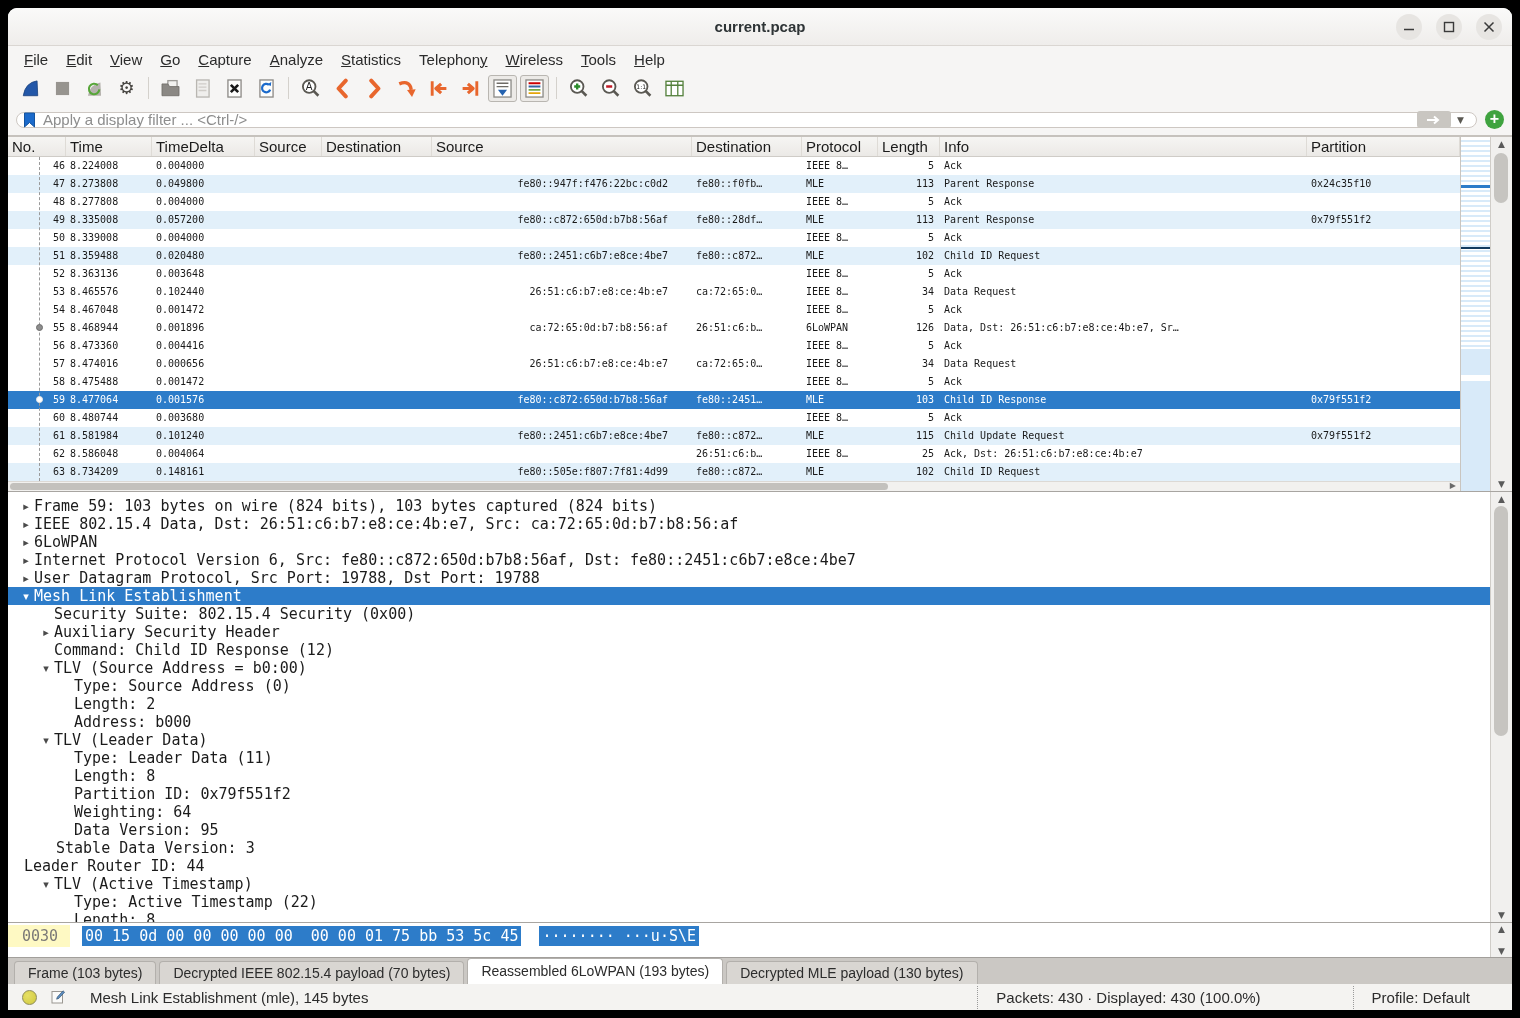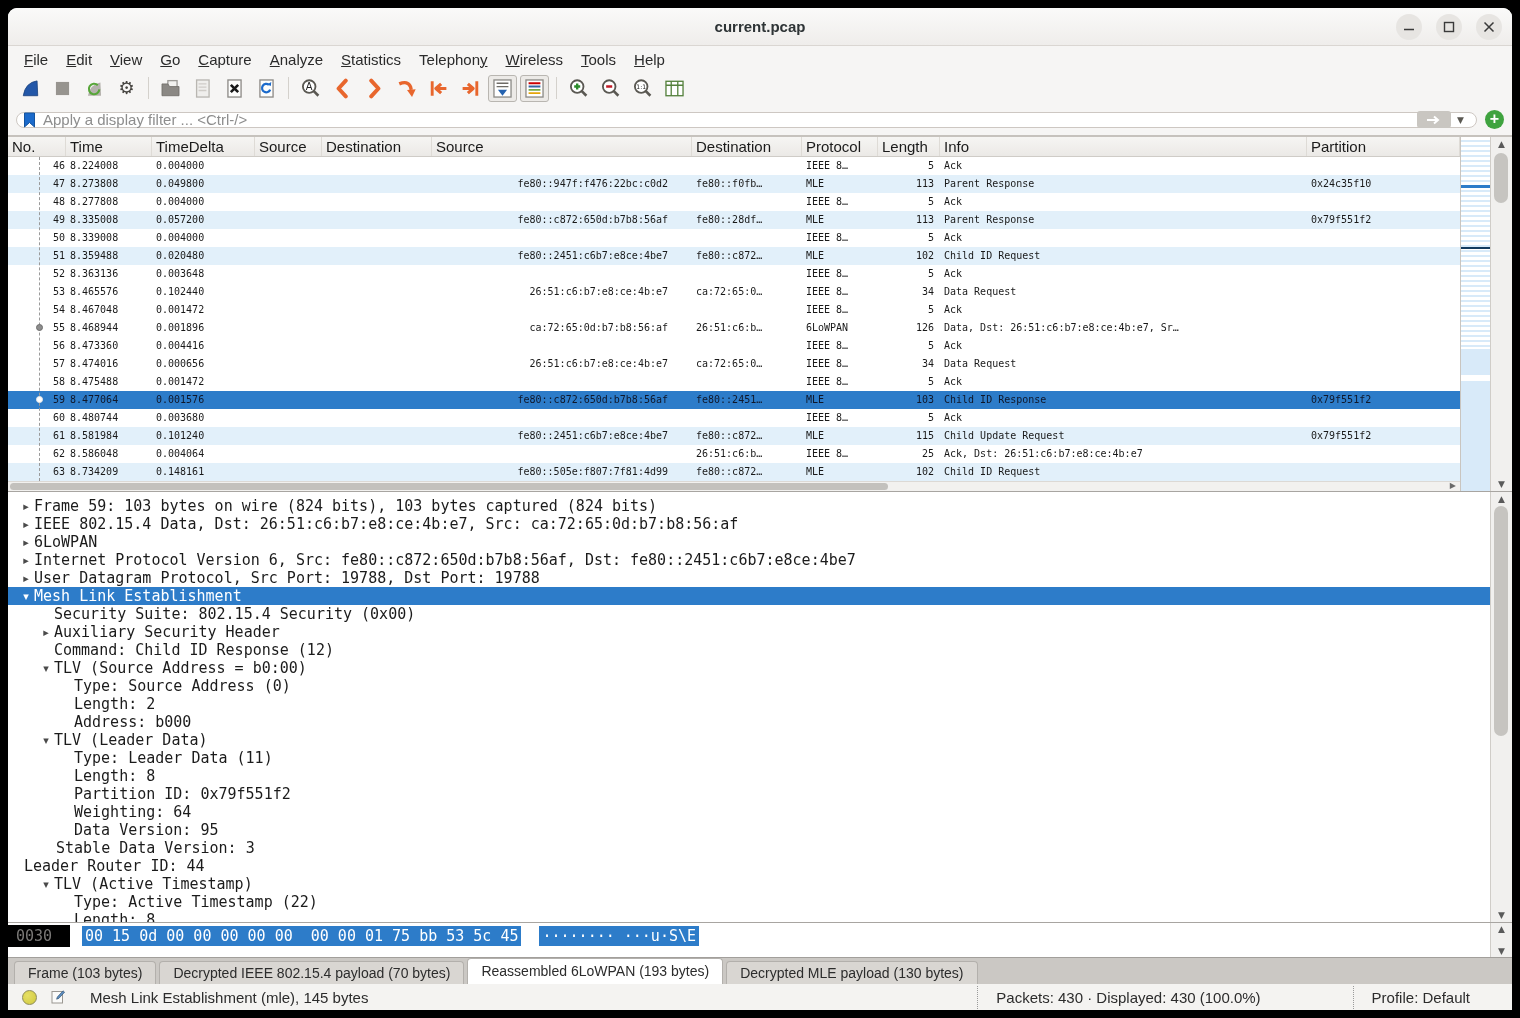--- a/index.html
+++ b/index.html
@@ -47,21 +47,21 @@
   .packetlist { height:355px; border-top:1px solid #c6c2bd; display:flex; background:#fff; }
   .pl-main { width:1452px; display:flex; flex-direction:column; }
   .pl-header { height:20px; display:flex; background:linear-gradient(#f6f5f3,#ebe9e6);
                border-bottom:1px solid #cfccc7; font-size:15px; color:#1a1a1a; flex:none; }
   .pl-h { border-right:1px solid #dedbd6; padding:0 4px; display:flex; align-items:center;
           overflow:hidden; white-space:nowrap; text-align:left !important; justify-content:flex-start !important; }
   .pl-rows { position:relative; height:324px; overflow:hidden;
              font-family:"DejaVu Sans Mono", monospace; font-size:10px; color:#191919; }
   .pl-row { height:18px; display:flex; position:relative; }
   .pl-row.blue { background:var(--row-alt); }
-  .pl-row.selected { background:var(--selection); color:#0f172a; }
+  .pl-row.selected { background:var(--selection); color:#ffffff; }
   .pl-cell { padding:0 4px; white-space:pre; overflow:hidden; line-height:18px; }
   .c0 { width:58px;  text-align:right; padding-right:1px; }
   .c1 { width:86px; }
   .c2 { width:103px; }
   .c3 { width:67px; }
   .c4 { width:110px; }
   .c5 { width:260px; text-align:right; padding-right:24px; }
   .c6 { width:110px; }
   .c7 { width:76px; }
   .c8 { width:62px;  text-align:right; padding-right:6px; }
@@ -100,21 +100,21 @@
   .dt-line.selected { background:var(--selection); color:#fff; }
   .dt-arrow { width:16px; flex:none; text-align:center; font-size:11px; color:#4a4a4a;
               font-family:"DejaVu Sans",sans-serif; }
   .dt-line.selected .dt-arrow { color:#fff; }
 
   
   .hexpane { height:35px; border-top:1px solid #a8a5a1; background:#fff;
              display:flex; position:relative;
              font-family:"DejaVu Sans Mono", monospace; font-size:15px; }
   .hex-row { display:flex; align-items:center; height:22px; margin-top:2px; }
-  .hex-offset { width:62px; background:#000000; color:#7b7977; padding-left:8px;
+  .hex-offset { width:62px; background:#fef9c3; color:#7b7977; padding-left:14px;
                 height:22px; line-height:22px; flex:none; }
   .hex-bytes { margin-left:12px; background:var(--selection); color:#fff;
                padding:1px 3px; white-space:pre; }
   .hex-ascii { margin-left:18px; background:var(--selection); color:#fff;
                padding:1px 3px; white-space:pre; }
   .hex-vscroll { position:absolute; right:0; top:0; bottom:0; width:22px;
                  background:#f1f0ee; border-left:1px solid #d0cdc8; }
 
   
   .tabbar { height:27px; background:#cbc8c4; border-top:1px solid #a29f9b;

